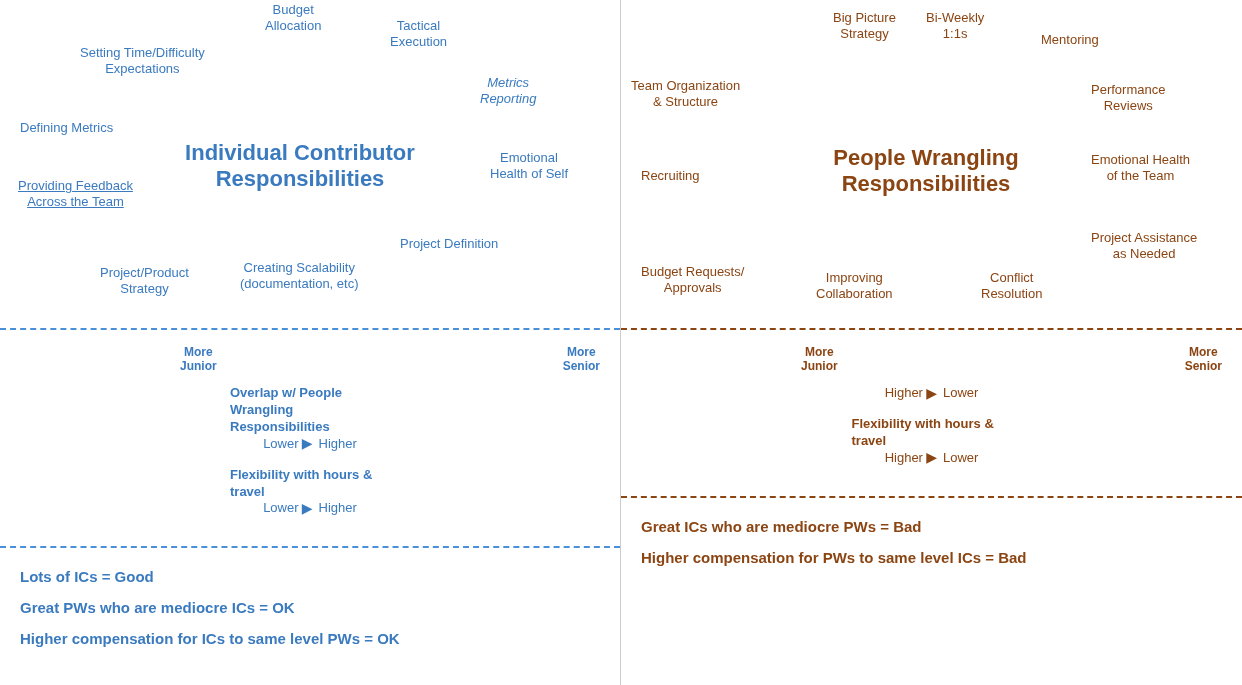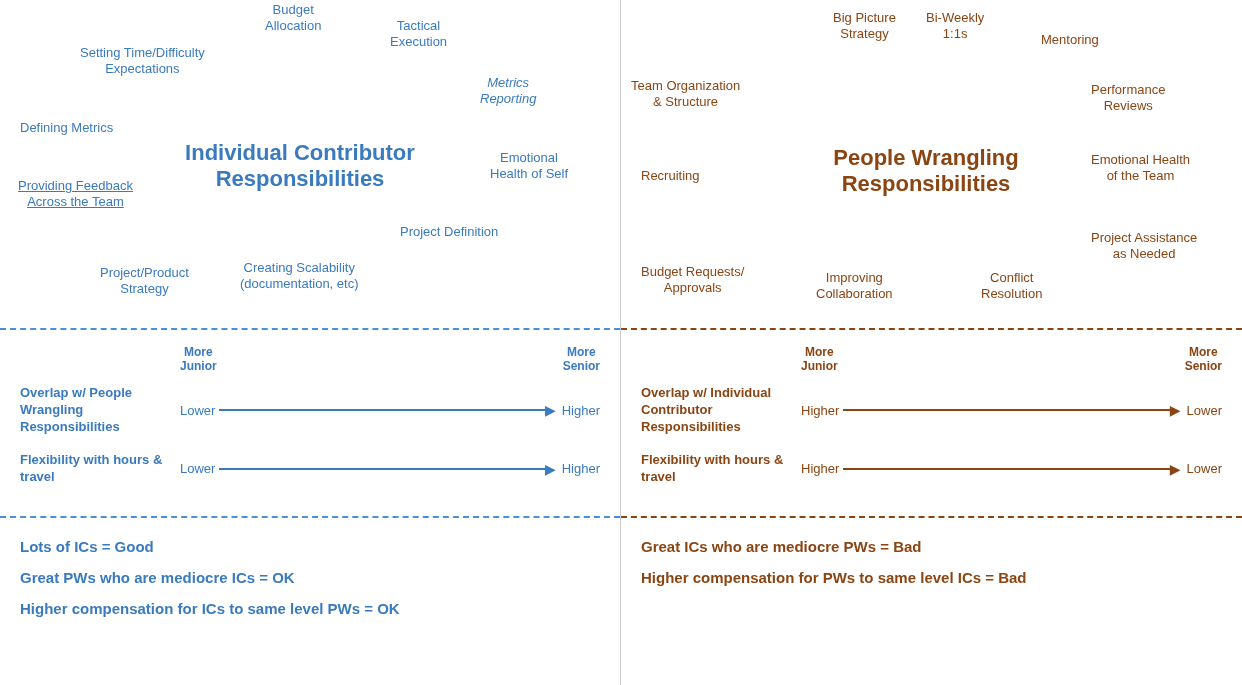--- a/index.html
+++ b/index.html
@@ -80,20 +80,21 @@
     .spectrum-label {
       font-weight: bold;
       font-size: 12px;
       text-align: center;
     }
 
     .spectrum-row {
       display: flex;
       align-items: center;
       margin-bottom: 16px;
+      flex-direction: column;
     }
     .spectrum-row-label {
       font-weight: bold;
       font-size: 13px;
       width: 160px;
       line-height: 1.3;
     }
     .spectrum-arrow-container {
       flex: 1;
       display: flex;
@@ -143,21 +144,21 @@
 Execution</div>
         <div class="word-item blue" style="top: 45px; left: 80px; white-space: pre-line;">Setting Time/Difficulty
 Expectations</div>
         <div class="word-item blue" style="top: 75px; left: 480px; white-space: pre-line; font-style: italic;">Metrics
 Reporting</div>
         <div class="word-item blue" style="top: 120px; left: 20px; white-space: pre-line;">Defining Metrics</div>
         <div class="word-item blue" style="top: 150px; left: 490px; white-space: pre-line;">Emotional
 Health of Self</div>
         <div class="word-item blue" style="top: 178px; left: 18px; white-space: pre-line; text-decoration: underline;">Providing Feedback
 Across the Team</div>
-        <div class="word-item blue" style="top: 224px; left: 400px; white-space: pre-line;">Project Definition</div>
+        <div class="word-item blue" style="top: 236px; left: 400px; white-space: pre-line;">Project Definition</div>
         <div class="word-item blue" style="top: 265px; left: 100px; white-space: pre-line;">Project/Product
 Strategy</div>
         <div class="word-item blue" style="top: 260px; left: 240px; white-space: pre-line;">Creating Scalability
 (documentation, etc)</div>
       </div>
 
     <div class="middle-section">
       <div class="spectrum-header">
         <div class="spectrum-label blue" style="white-space:pre-line;">More
 Junior</div>
@@ -218,22 +219,20 @@
       </div>
 
     <div class="middle-section">
       <div class="spectrum-header">
         <div class="spectrum-label brown" style="white-space:pre-line;">More
 Junior</div>
         <div class="spectrum-label brown" style="white-space:pre-line;">More
 Senior</div>
       </div>
       <div class="spectrum-row">
-        <div class="spectrum-row-label brown" style="white-space:pre-line;">Overlap w/ Individual
-Contributor Responsibilities</div>
         <div class="spectrum-arrow-container brown" style="color:#8b4513;">
           <span>Higher</span>
           <div class="arrow-line"></div>
           <span style="margin-left:12px;">Lower</span>
         </div>
       </div>
       <div class="spectrum-row">
         <div class="spectrum-row-label brown" style="white-space:pre-line;">Flexibility with hours &amp; travel</div>
         <div class="spectrum-arrow-container brown" style="color:#8b4513;">
           <span>Higher</span>

